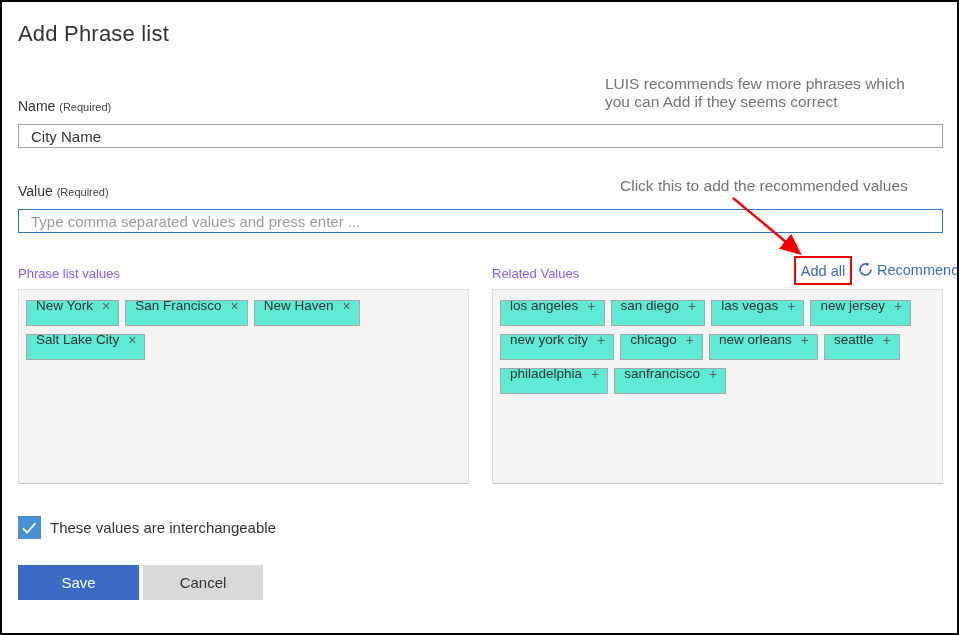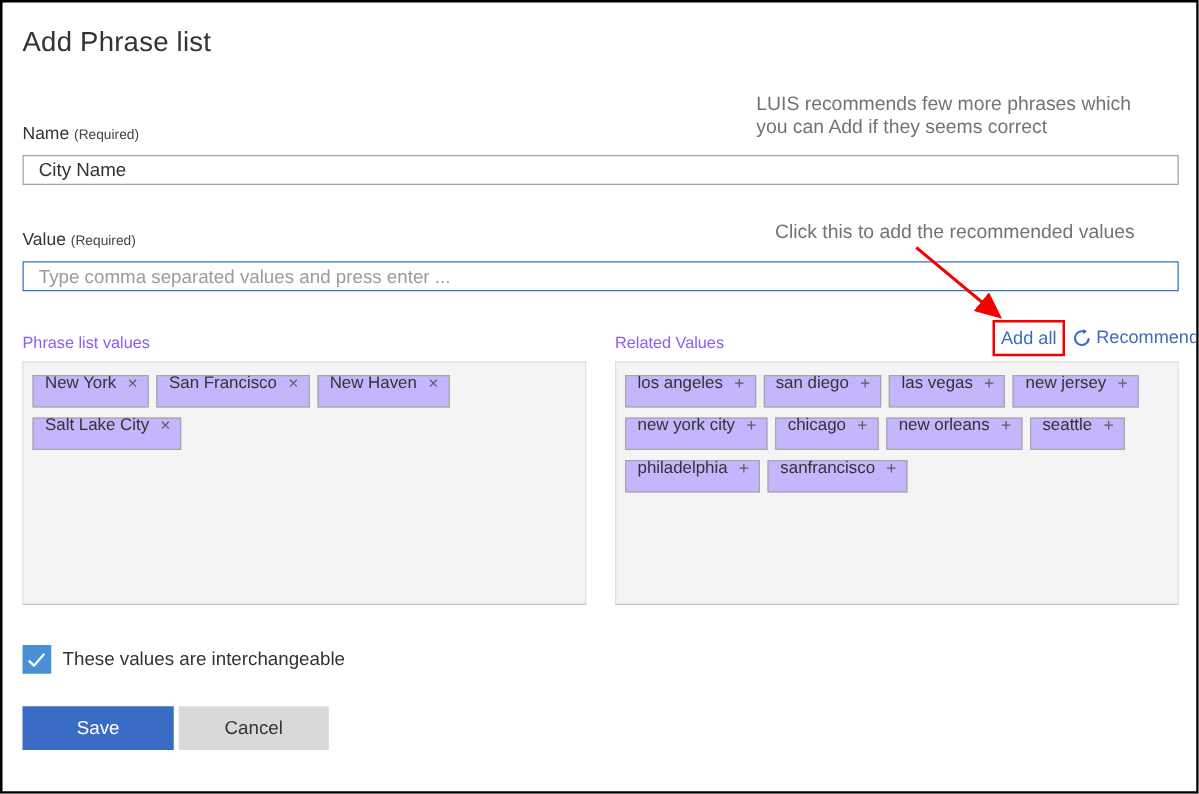--- a/index.html
+++ b/index.html
@@ -54,41 +54,41 @@
   }
   .panel-left  { left: 16px; }
   .panel-right { left: 490px; }
 
   .chips {
     display: flex; flex-wrap: wrap; align-content: flex-start;
     padding: 10px 4px 0 4px; width: 100%; height: 100%;
   }
   .chip {
     display: inline-flex; align-items: center;
-    background: #c4b5fd; border: 1px solid #a6a6a6;
+    background: #5eead4; border: 1px solid #a6a6a6;
     padding: 4px 8px 19px 9px; margin: 0 3px 8px 3px;
     font-size: 13.5px; color: #333; white-space: nowrap;
     height: 26px;
   }
   .chip .chip-icon {
     margin-left: 9px; color: #5f5f5f; font-size: 14px; line-height: 1;
     cursor: pointer;
   }
 
   .addall-box {
     position: absolute; left: 792px; top: 254px;
     width: 58px; height: 29px;
     border: 2px solid #f40000;
     display: flex; align-items: center; justify-content: center;
   }
   .link { color: #3b6cc0; font-size: 14.5px; text-decoration: none; cursor: pointer; }
 
   .recommend-group {
     position: absolute; left: 856px; top: 260px;
-    display: flex; align-items: center; gap: 4px;
+    display: flex; align-items: flex-start; gap: 4px;
   }
   .recommend-group svg { display: block; }
 
   .annotation {
     position: absolute; color: #737373; font-size: 15.5px; line-height: 18px;
     white-space: nowrap;
   }
   .note-top    { left: 603px; top: 73px; }
   .note-addall { left: 618px; top: 175px; }
 

